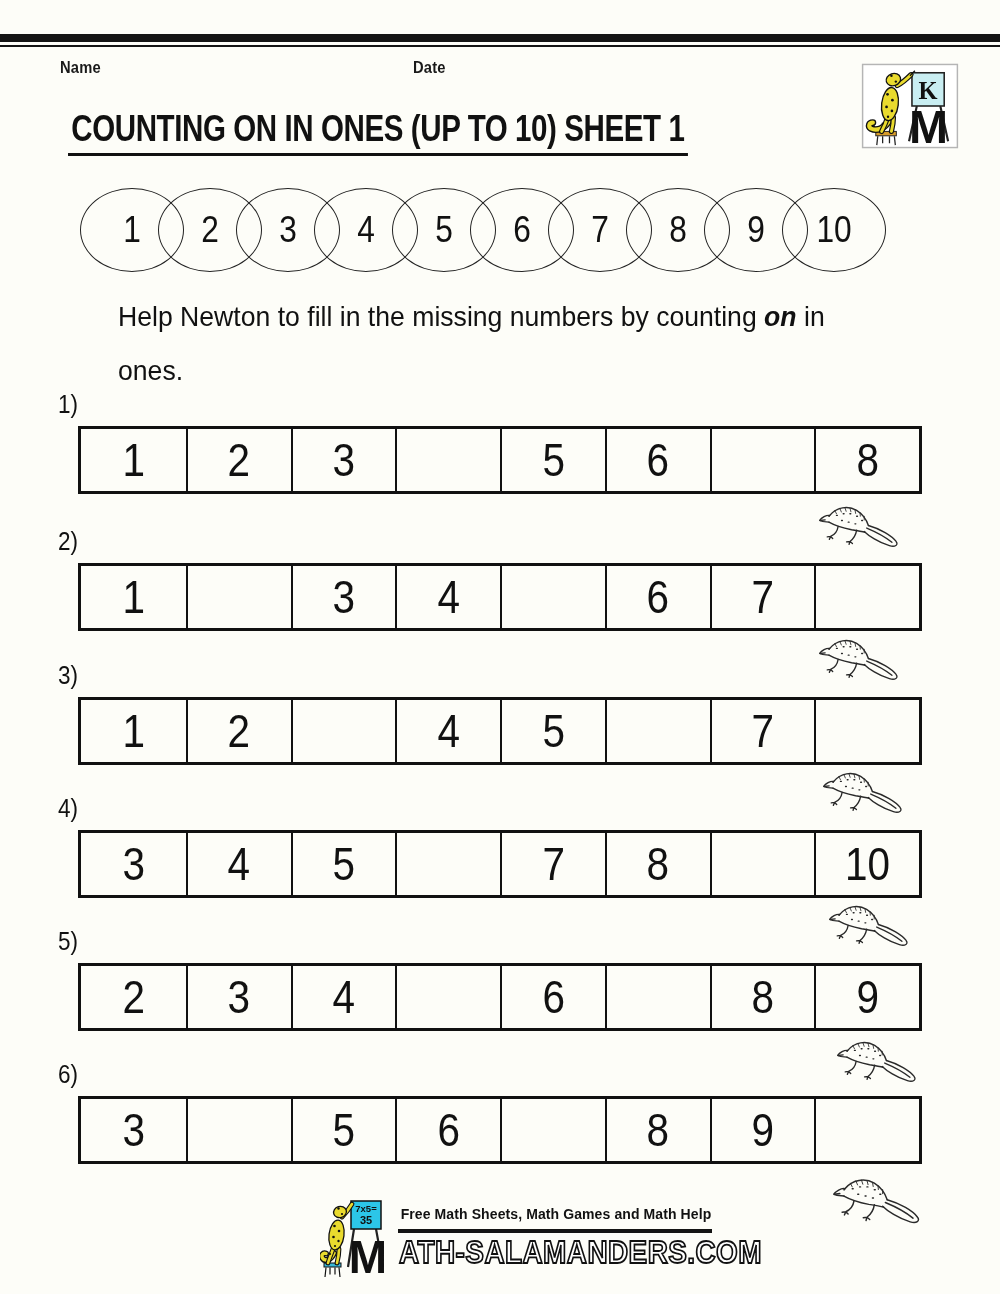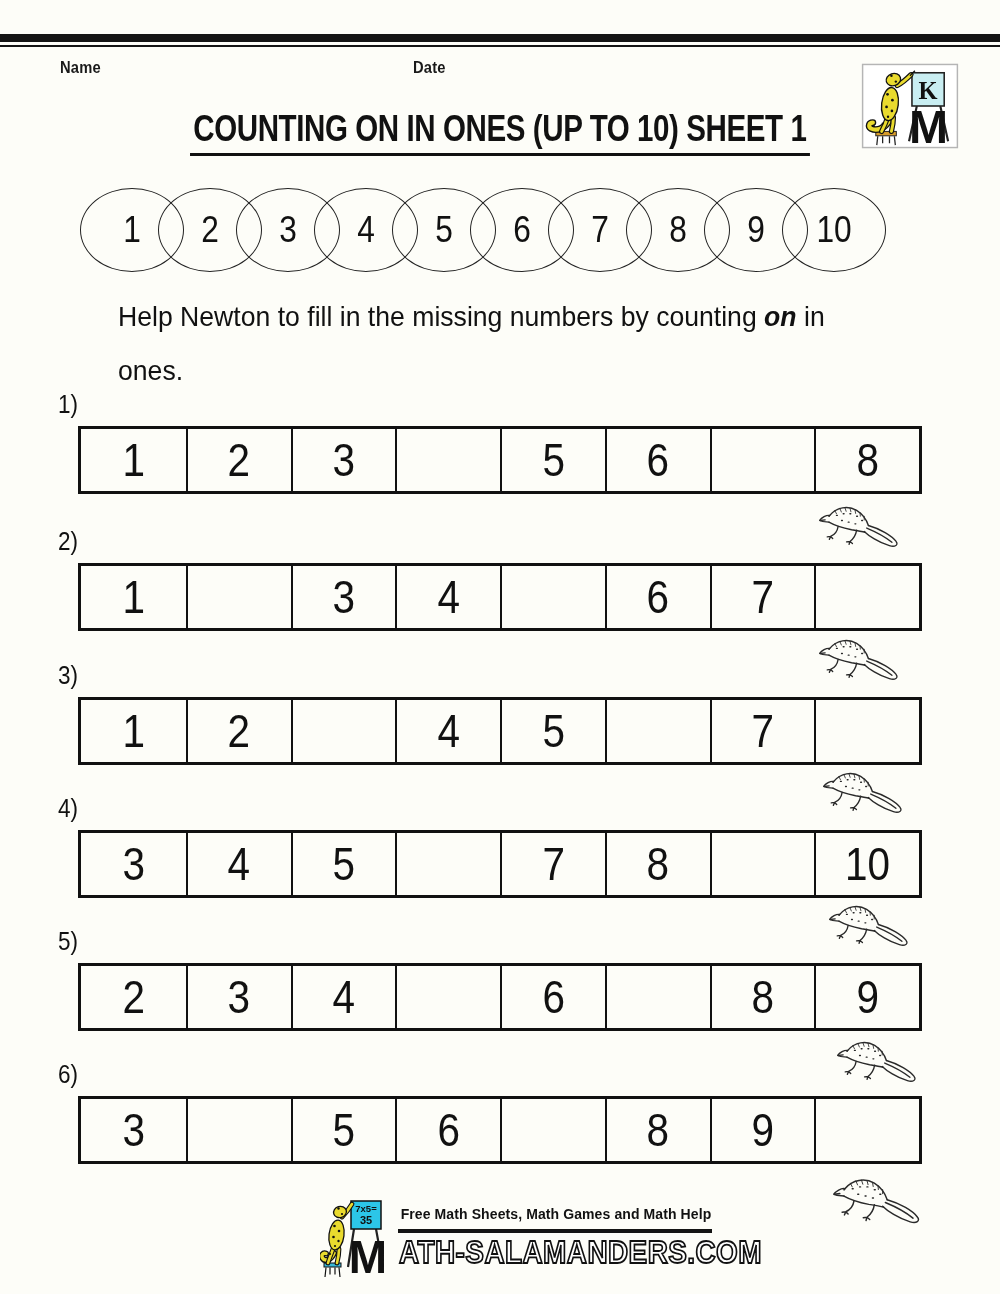--- a/index.html
+++ b/index.html
@@ -13,21 +13,21 @@
   .rule-thick{left:0;right:0;top:34px;height:8px;background:#141414;}
   .rule-thin{left:0;right:0;top:45px;height:2px;background:#141414;}
   
   .field-label{font-size:16px;font-weight:600;color:#1a1a1a;letter-spacing:0.2px;
     transform:scaleX(.92);transform-origin:left top;}
   .name-label{left:60px;top:59px;}
   .date-label{left:413px;top:59px;}
   
   .corner-logo{left:860px;top:63px;width:100px;height:86px;}
   
-  .title-wrap{left:0;right:0;top:108px;text-align:center;}
+  .title-wrap{left:0;right:0;top:108px;}
   .title{
     display:inline-block;font-size:36px;font-weight:700;letter-spacing:-0.5px;
     border-bottom:3px solid #111;padding:0 4px 3px 4px;
     transform:scaleX(.82);transform-origin:center top;white-space:nowrap;
   }
   
   .number-track{left:80px;top:188px;display:flex;}
   .circle{
     width:104px;height:84px;border:1.7px solid #222;border-radius:50%;
     display:flex;align-items:center;justify-content:center;flex:none;

